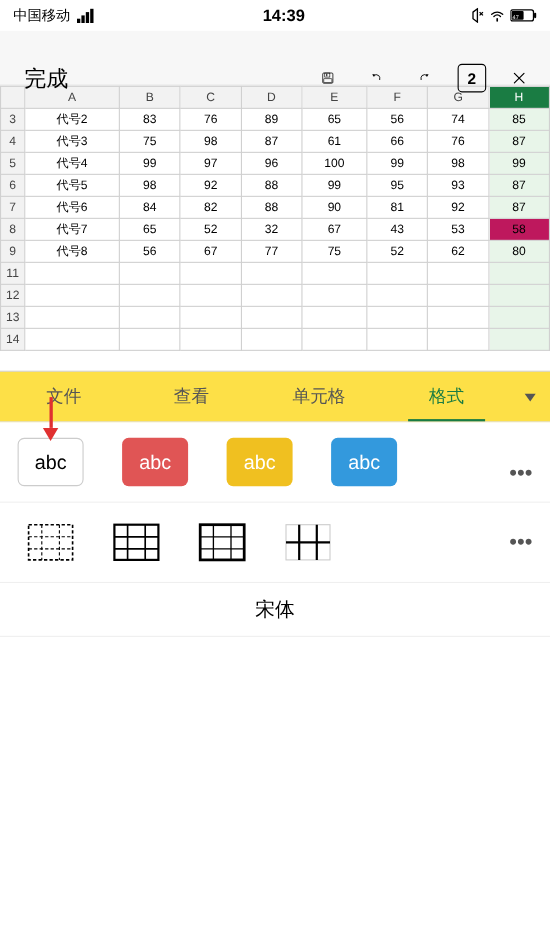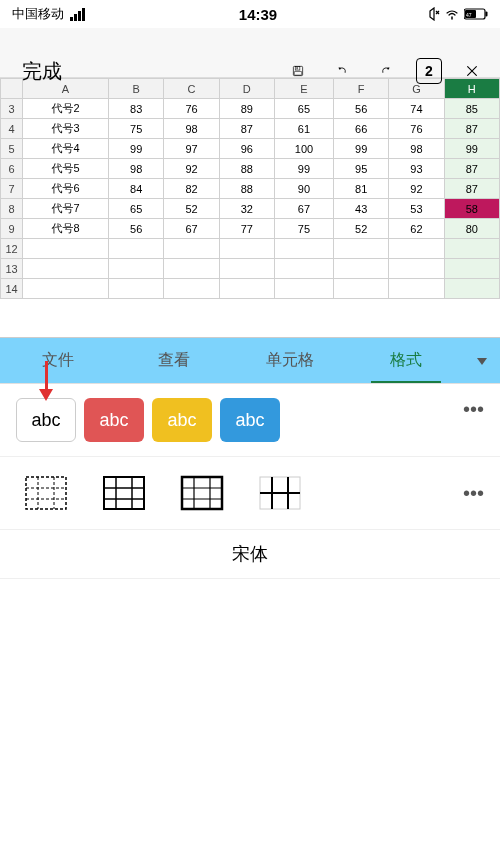--- a/index.html
+++ b/index.html
@@ -89,21 +89,21 @@
       color: #444;
       height: 18px;
     }
     .col-header-h {
       background: #1a7c43 !important;
       color: #fff !important;
     }
 
     
     #bottom-tabs {
-      background: #7dd3fc;
+      background: #fde047;
       height: 46px;
       display: flex;
       align-items: center;
       border-bottom: 1px solid #e0e0e0;
     }
     .tab-item {
       flex: 1;
       text-align: center;
       font-size: 16px;
       color: #555;
@@ -135,23 +135,23 @@
 
     
     #format-panel {
       background: #fff;
       padding: 0;
     }
 
     
     .style-row {
       display: flex;
-      align-items: flex-start;
+      align-items: flex-end;
       padding: 14px 16px;
-      gap: 8px;
+      gap: 35px;
       border-bottom: 1px solid #efefef;
     }
 
     
     .style-item {
       display: flex; align-items: center; justify-content: center;
       width: 60px; height: 44px;
       border-radius: 6px;
       font-size: 18px;
       font-weight: 500;
@@ -405,20 +405,31 @@
             <td>代号8</td>
             <td>56</td>
             <td>67</td>
             <td>77</td>
             <td>75</td>
             <td>52</td>
             <td>62</td>
             <td style="background: rgb(232, 245, 233);">80</td>
           </tr>
           <tr>
+            <td class="row-num">11</td>
+            <td></td>
+            <td></td>
+            <td></td>
+            <td></td>
+            <td></td>
+            <td></td>
+            <td></td>
+            <td style="background: rgb(232, 245, 233);"></td>
+          </tr>
+          <tr>
             <td class="row-num">12</td>
             <td></td>
             <td></td>
             <td></td>
             <td></td>
             <td></td>
             <td></td>
             <td></td>
             <td style="background: rgb(232, 245, 233);"></td>
           </tr>

